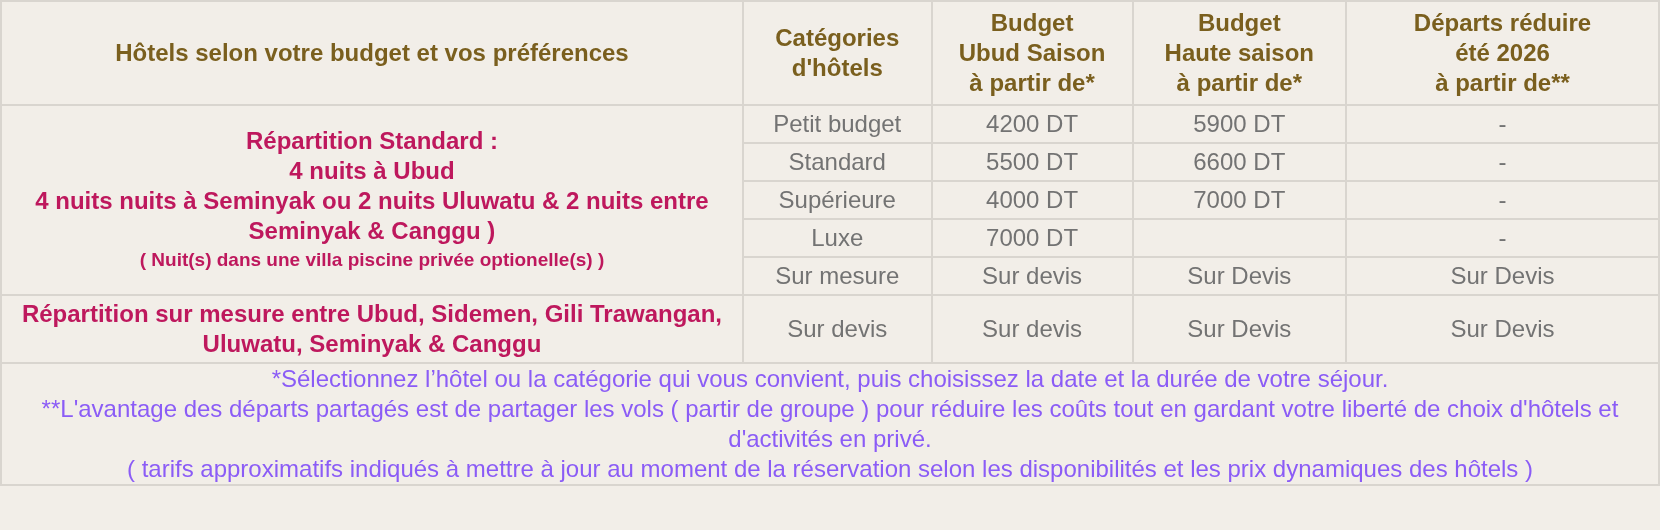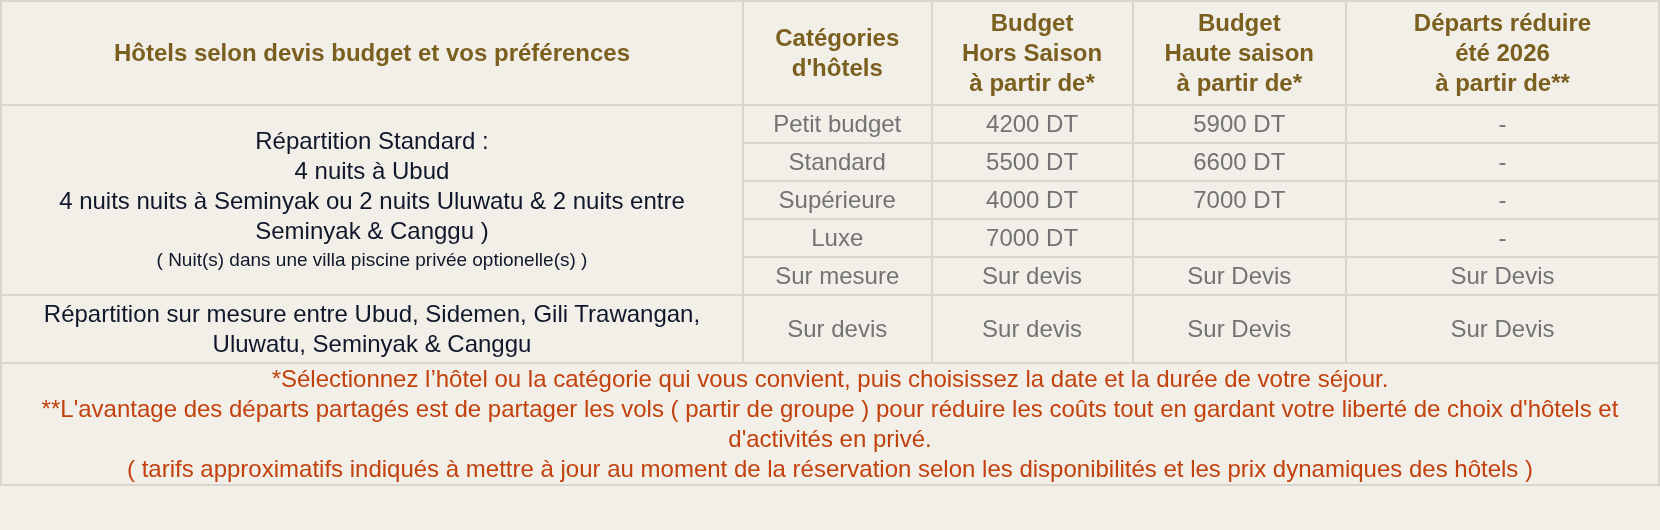--- a/index.html
+++ b/index.html
@@ -25,40 +25,40 @@
     }
     table.pricing tr:first-child th { border-top: 2px solid #d9d5cf; }
     th.hdr {
       color: #7a5f1e;
       font-weight: bold;
       font-size: 24px;
       line-height: 30px;
       height: 102px;
     }
     td.group {
-      color: #0f172a;
-      font-weight: normal;
+      color: #be185d;
+      font-weight: bold;
       font-size: 24px;
       line-height: 30px;
     }
     td.group .small {
       font-size: 19px;
       line-height: 28px;
       display: block;
     }
     td.group .line { display: block; }
     td.val {
       color: #737373;
       font-size: 24px;
       height: 36px;
       line-height: 36px;
     }
     tr.r-custom td.val { height: 66px; }
     td.footnotes {
-      color: #c2410c;
+      color: #8b5cf6;
       font-size: 24px;
       line-height: 30px;
       padding: 4px 10px 6px 10px;
       border-left: none;
       border-right: none;
       margin-left: 16px;
     }
     td.footnotes .fn { display: block; }
     .col1 { width: 716px; }
     .col2 { width: 182px; }
@@ -73,29 +73,29 @@
   <colgroup>
     <col class="col1">
       <col class="col2">
       <col class="col3">
       <col class="col4">
       <col class="col5">
   </colgroup>
   <thead>
     <tr>
       <th class="hdr">
-        <span>Hôtels selon devis budget et vos préférences</span>
+        <span>Hôtels selon votre budget et vos préférences</span>
       </th>
       <th class="hdr">
         <span>Catégories</span><br>
         <span>d'hôtels</span>
       </th>
       <th class="hdr">
         <span>Budget</span><br>
-        <span>Hors Saison</span><br>
+        <span>Ubud Saison</span><br>
         <span>à partir de*</span>
       </th>
       <th class="hdr">
         <span>Budget</span><br>
         <span>Haute saison</span><br>
         <span>à partir de*</span>
       </th>
       <th class="hdr">
         <span>Départs réduire</span><br>
         <span>été 2026</span><br>

